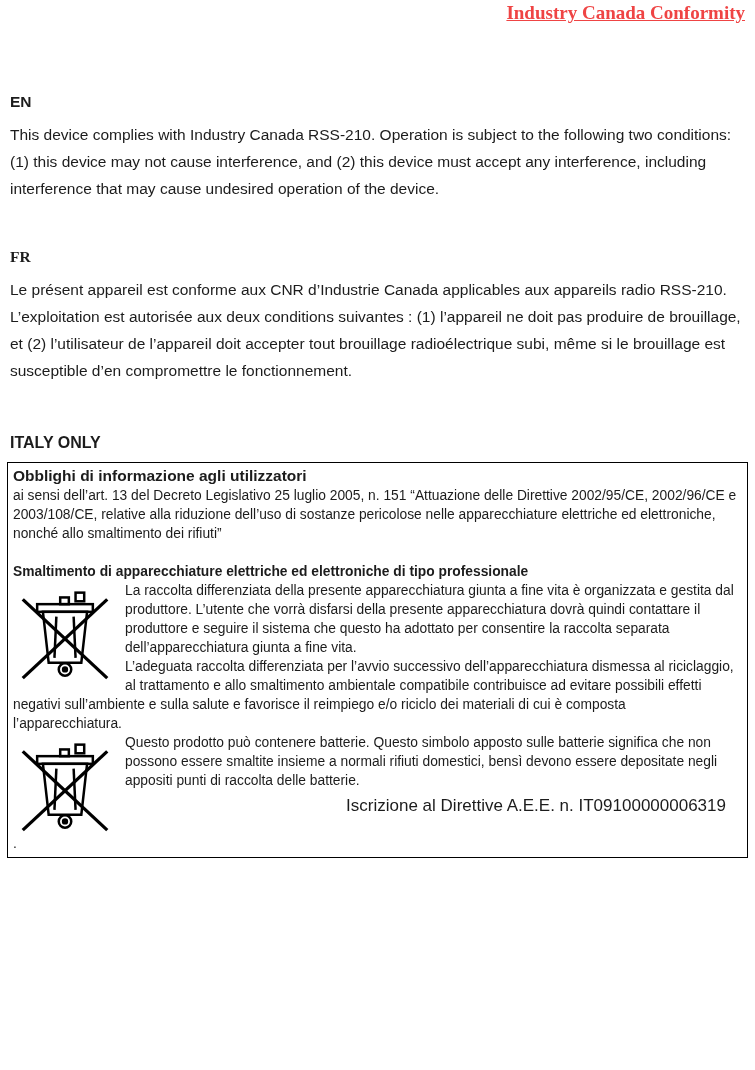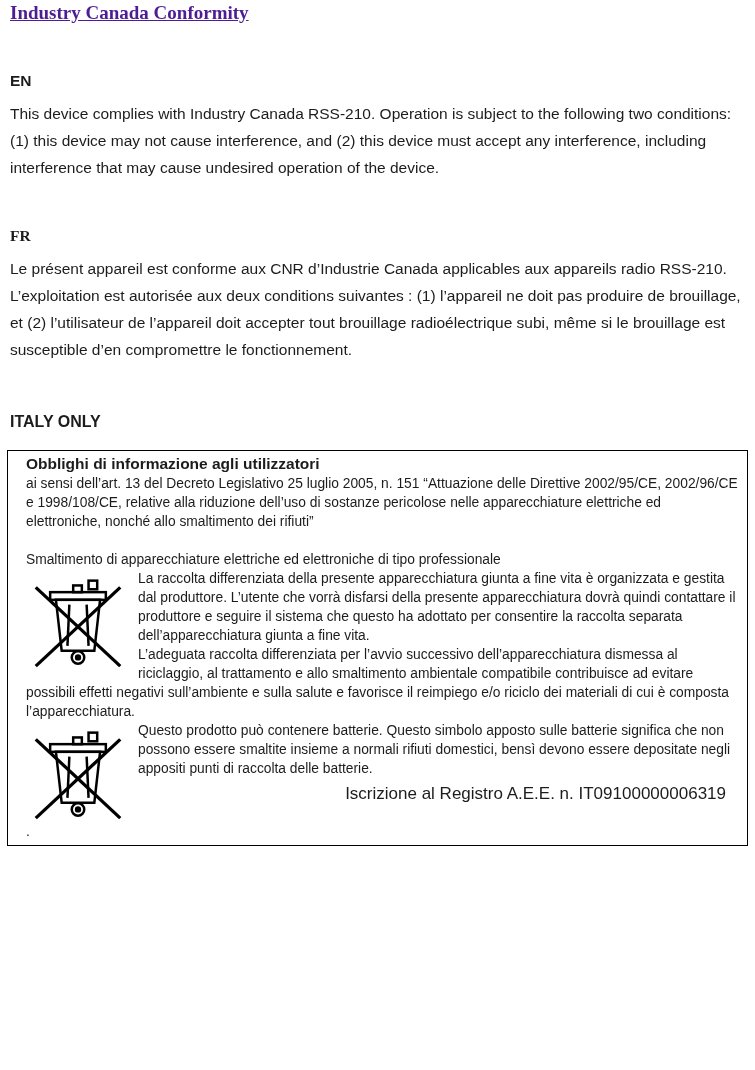--- a/index.html
+++ b/index.html
@@ -10,52 +10,53 @@
     font-family: "Liberation Sans", sans-serif;
     color: #1c1c1c;
     overflow: hidden;
   }
   .page { padding: 2px 10px 0 10px; }
 
   .doc-title {
     font-family: "Liberation Serif", serif;
     font-size: 19px;
     font-weight: bold;
-    color: #4c1d95;
+    color: #ef4444;
     text-decoration: underline;
+    text-align: right;
   }
 
   .lang-label { font-weight: bold; font-size: 15.5px; }
-  .en-label   { margin-top: 48px; }
+  .en-label   { margin-top: 69px; }
   .fr-label   { margin-top: 46px; font-family: Liberation Serif, serif; }
 
   .body-text {
     font-size: 15.5px;
     line-height: 27px;
     margin-top: 10px;
   }
 
   .italy-label {
     margin-top: 50px;
-    margin-bottom: 19px;
+    margin-bottom: 10px;
     font-size: 16px;
     font-weight: bold;
   }
 
   .box {
     border: 1px solid #000;
     margin: 0 -3px 0 -3px;
-    padding: 2px 9px 4px 18px;
+    padding: 2px 9px 4px 5px;
     font-size: 13.8px;
     line-height: 19px;
   }
   .box p { margin: 0; }
 
   .box-heading { font-size: 15.5px; font-weight: bold; line-height: 21px; }
-  .sub-heading { font-weight: normal; margin-top: 19px !important; }
+  .sub-heading { font-weight: bold; margin-top: 19px !important; }
 
   .weee-icon {
     float: left;
     width: 100px;
     height: 96px;
     margin: 3px 10px 2px 2px;
   }
   .weee-icon svg { width: 100%; height: 100%; display: block; }
 
   .registry {
@@ -78,21 +79,21 @@
   <p class="body-text">This device complies with Industry Canada RSS-210. Operation is subject to the following two conditions: (1) this device may not cause interference, and (2) this device must accept any interference, including interference that may cause undesired operation of the device.</p>
 
   <p class="lang-label fr-label">FR</p>
   <p class="body-text">Le présent appareil est conforme aux CNR d’Industrie Canada applicables aux appareils radio RSS-210. L’exploitation est autorisée aux deux conditions suivantes : (1) l’appareil ne doit pas produire de brouillage, et (2) l’utilisateur de l’appareil doit accepter tout brouillage radioélectrique subi, même si le brouillage est susceptible d’en compromettre le fonctionnement.</p>
 
   <p class="italy-label">ITALY ONLY</p>
 
   <div class="box">
 
     <p class="box-heading">Obblighi di informazione agli utilizzatori</p>
-    <p>ai sensi dell’art. 13 del Decreto Legislativo 25 luglio 2005, n. 151 “Attuazione delle Direttive 2002/95/CE, 2002/96/CE e 1998/108/CE, relative alla riduzione dell’uso di sostanze pericolose nelle apparecchiature elettriche ed elettroniche, nonché allo smaltimento dei rifiuti”</p>
+    <p>ai sensi dell’art. 13 del Decreto Legislativo 25 luglio 2005, n. 151 “Attuazione delle Direttive 2002/95/CE, 2002/96/CE e 2003/108/CE, relative alla riduzione dell’uso di sostanze pericolose nelle apparecchiature elettriche ed elettroniche, nonché allo smaltimento dei rifiuti”</p>
 
     <p class="sub-heading">Smaltimento di apparecchiature elettriche ed elettroniche di tipo professionale</p>
 
     <div>
       <span class="weee-icon">
         <svg viewBox="0 0 100 100" xmlns="http://www.w3.org/2000/svg" aria-hidden="true">
           <g fill="none" stroke="#000" stroke-width="2.6">
             <rect x="45" y="14" width="9" height="7"></rect>
             <rect x="61" y="9" width="9" height="9"></rect>
             <rect x="21" y="21" width="58" height="8"></rect>
@@ -122,19 +123,19 @@
             <line x1="41" y1="34" x2="39" y2="77"></line>
             <line x1="59" y1="34" x2="61" y2="77"></line>
             <circle cx="50" cy="89" r="6.5"></circle>
             <circle cx="50" cy="89" r="2" fill="#000"></circle>
             <line x1="6" y1="16" x2="94" y2="98" stroke-width="3.4"></line>
             <line x1="94" y1="16" x2="6" y2="98" stroke-width="3.4"></line>
           </g>
         </svg>
       </span>
       <p>Questo prodotto può contenere batterie. Questo simbolo apposto sulle batterie significa che non possono essere smaltite insieme a normali rifiuti domestici, bensì devono essere depositate negli appositi punti di raccolta delle batterie.</p>
-      <p class="registry">Iscrizione al Registro A.E.E. n. IT09100000006319</p>
+      <p class="registry">Iscrizione al Direttive A.E.E. n. IT09100000006319</p>
       <p class="dot-line">.</p>
     </div>
 
   </div>
 
 </div>
 
 </body></html>

